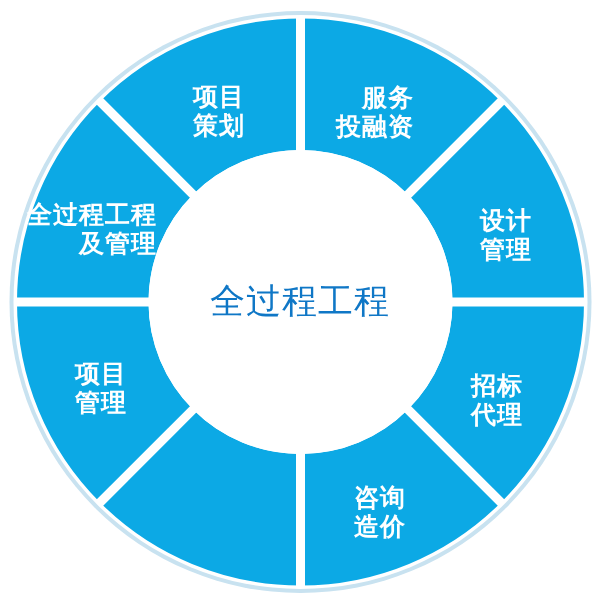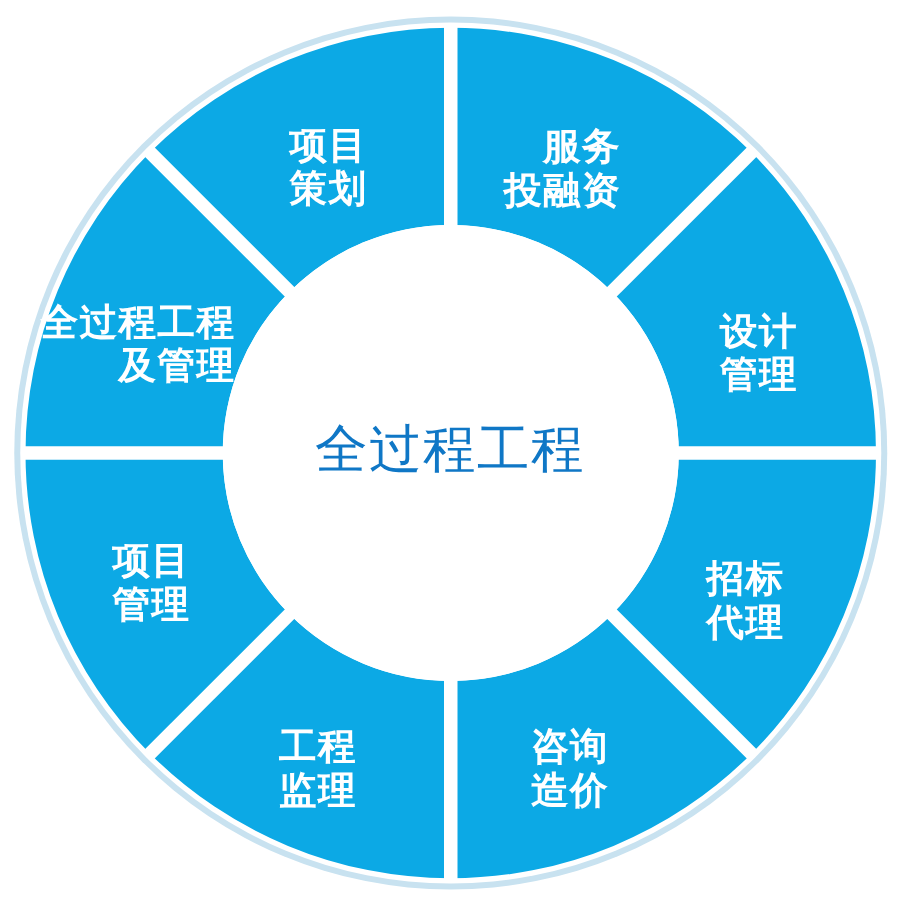--- a/index.html
+++ b/index.html
@@ -81,24 +81,20 @@
     <span>管理</span>
   </div>
   <div class="seg-label" style="left:497px;top:400px">
     <span>招标</span>
     <span>代理</span>
   </div>
   <div class="seg-label" style="left:380px;top:512px">
     <span>咨询</span>
     <span>造价</span>
   </div>
-  <div class="seg-label" style="left:212px;top:512px">
-    <span>工程</span>
-    <span>监理</span>
-  </div>
   <div class="seg-label" style="left:101px;top:388px">
     <span>项目</span>
     <span>管理</span>
   </div>
   <div class="seg-label" style="left:92px;top:229px">
     <span>全过程工程</span>
     <span>及管理</span>
   </div>
 
   <div class="center-label">

